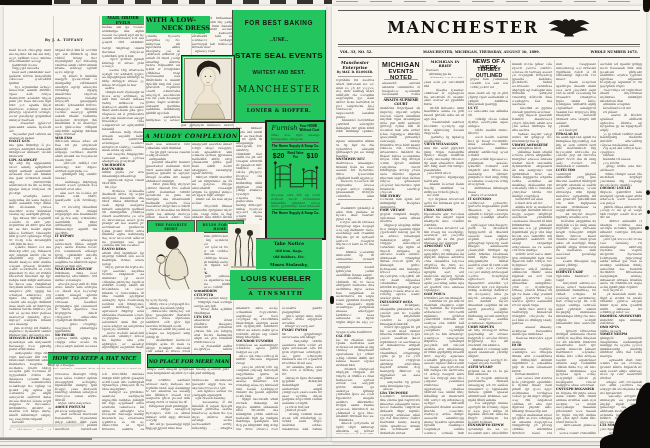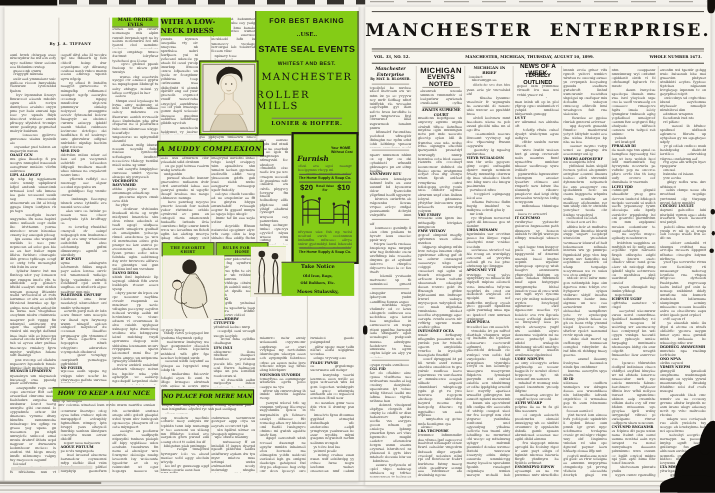--- a/index.html
+++ b/index.html
@@ -15,21 +15,21 @@
   
   .gk{position:absolute;overflow:hidden;}
   .gk-in{width:200%;transform:scale(.5);transform-origin:0 0;
          font:6.2px/7.3px "DejaVu Serif","Liberation Serif",serif;
          color:#413f3c;text-align:justify;}
   .gk-in b{color:#151515;}
   .serif{font-family:"DejaVu Serif","Liberation Serif",serif;}
   .sans{font-family:"Liberation Sans","DejaVu Sans",sans-serif;}
   .ink{color:#171512;}
   
-  .onpg{background:#84cc16;}
+  .onpg{background:#22c55e;}
   .dblbox{border:3px double #2a2722;}
   .box1{border:1px solid #2a2722;}
   .tinybox{border:1px solid #565248;font-weight:bold;font-size:3.3px;letter-spacing:.3px;color:#201d18;}
   .adframe{border:2px solid #1e1b16;}
   .artifact{position:absolute;}
 </style>
 </head>
 <body>
 
 <div id="stage">
@@ -104,30 +104,29 @@
     <div class="abs ctr" style="left:21px;top:31px;width:78px;height:6px;">
       <span class="serif ink" style="font-weight:bold;font-size:3.4px;letter-spacing:.4px;">By J. A. TIFFANY</span>
     </div>
 
     <div class="abs onpg ctr" style="left:98px;top:10px;width:42px;height:8px;border-bottom:1px solid #7c766b;">
       <span class="serif ink" style="font-weight:bold;font-size:4.2px;">MAIL ORDER EVILS</span>
     </div>
 
     <div class="abs onpg" style="left:142px;top:10px;width:64px;height:17px;">
       <div class="serif ink" style="font-weight:bold;font-size:6.4px;line-height:8px;text-align:left;">WITH A LOW-</div>
-      <div class="serif ink" style="font-weight:bold;font-size:6.4px;line-height:8px;">NECK DRESS</div>
+      <div class="serif ink" style="font-weight:bold;font-size:6.4px;line-height:8px;text-align:right;">NECK DRESS</div>
     </div>
 
     <div class="abs onpg col-flex" style="left:228px;top:4px;width:92px;height:112px;border-left:1px solid #49443c;border-right:1px solid #49443c;border-bottom:1px solid #49443c;justify-content:space-evenly;">
       <span class="sans ink" style="font-weight:bold;font-size:6.4px;letter-spacing:.6px;">FOR BEST BAKING</span>
       <span class="serif ink" style="font-weight:bold;font-size:5px;">..USE..</span>
       <span class="sans ink" style="font-weight:bold;font-size:8px;letter-spacing:.3px;">STATE SEAL EVENTS</span>
       <span class="sans ink" style="font-weight:bold;font-size:4.6px;letter-spacing:.4px;">WHITEST AND BEST.</span>
       <span class="serif ink" style="font-size:9px;letter-spacing:1.2px;">MANCHESTER</span>
-      <span class="serif ink" style="font-size:9px;letter-spacing:1.6px;">ROLLER MILLS</span>
       <span class="serif ink" style="font-weight:bold;font-size:5px;letter-spacing:.5px;border-top:1px solid #7c766b;padding-top:2px;">LONIER &amp; HOFFER.</span>
     </div>
 
     <div class="abs onpg box1" style="left:177px;top:49px;width:52px;height:66px;padding:0;">
       <svg width="50" height="64" viewBox="0 0 50 64" style="display:block;margin:1px;">
         <rect x="0" y="0" width="50" height="64" fill="#ece7d8"></rect>
         <rect x="1.5" y="1.5" width="47" height="61" fill="none" stroke="#8d8470" stroke-width="1"></rect>
         <path d="M8 62 C12 48 19 43 25 43 C31 43 38 48 42 62 Z" fill="#d9cfb6" stroke="#9a8d72" stroke-width=".6"></path>
         <path d="M21 26 L21 34 C17 37 14 41 12 47 L38 47 C36 40 32 36 29 34 L29 26 Z" fill="#efe5d2" stroke="#c2b192" stroke-width=".6"></path>
         <ellipse cx="25" cy="20" rx="7.2" ry="8.6" fill="#f2ead9" stroke="#bfae8f" stroke-width=".5"></ellipse>
@@ -161,21 +160,21 @@
         <path d="M19 24 C14 27 11 33 11 40 C14 44 19 45 22 43" fill="none" stroke="#57503f" stroke-width=".8"></path>
         <circle cx="13" cy="27" r="4.2" fill="#efe6d2" stroke="#57503f" stroke-width=".7"></circle>
         <path d="M9.5 25 C10 21.5 16 21.5 16.5 25 C15 23.5 11 23.5 9.5 25 Z" fill="#2c261e"></path>
         <path d="M17 42 C17 49 20 54 22 57 M36 44 C38 50 40 54 41 57" stroke="#57503f" stroke-width=".8" fill="none"></path>
         <path d="M30 20 C34 22 37 26 38 30" stroke="#6b6350" stroke-width=".6" fill="none"></path>
       </svg>
     </div>
 
     <div class="abs onpg adframe col-flex" style="left:261px;top:114px;width:57px;height:116px;justify-content:flex-start;">
       <div style="display:flex;align-items:center;gap:2px;margin-top:2px;">
-        <span class="serif ink" style="font-style:italic;font-weight:bold;font-size:6.6px;margin-top:16px;">Furnish</span>
+        <span class="serif ink" style="font-style:italic;font-weight:normal;font-size:6.6px;">Furnish</span>
         <span style="display:flex;flex-direction:column;">
           <span class="sans ink" style="font-weight:bold;font-size:3.2px;">Your HOME</span>
           <span class="sans ink" style="font-weight:bold;font-size:3.2px;">Without Cost</span>
         </span>
       </div>
       <div class="gk" style="position:relative;width:49px;height:9px;margin-top:1px;">
           <div class="gk-in">ofesi ava egoi naangv booipymns vhcyp mi <br>&nbsp;&nbsp; syony nvpuwbopw ndeei aeiiosi bwnnoen vwb taboobiin neffi hdo gsumglip accuysrpr ynfitdciu csgn nf foeul eesvhi baaicgnvi uam <br>&nbsp;&nbsp; scfsm cyovubvc ycsiiwont vbp <br>&nbsp;&nbsp; pnsio narhaum naiitihmp</div>
         </div>
       <span class="sans ink" style="font-weight:bold;font-size:3.4px;border-top:1px solid #55504a;border-bottom:1px solid #55504a;padding:1px 0;">The Home Supply &amp; Soap Co.</span>
       <div style="display:flex;align-items:center;gap:2px;margin-top:1px;">
@@ -213,41 +212,44 @@
       </svg>
     </div>
 
     <div class="abs onpg col-flex" style="left:252px;top:232px;width:66px;height:30px;border-top:1px solid #55504a;justify-content:space-evenly;">
       <span class="serif ink" style="font-weight:bold;font-size:4.6px;">Take Notice</span>
       <span class="serif ink" style="font-weight:bold;font-size:3.2px;">Old Iron, Rags,</span>
       <span class="serif ink" style="font-weight:bold;font-size:3.2px;">Old Rubbers, Etc.</span>
       <span class="serif ink" style="font-weight:bold;font-size:4px;">Moses Stulavsky,</span>
     </div>
 
+    <div class="abs onpg col-flex" style="left:226px;top:264px;width:92px;height:30px;justify-content:space-evenly;">
+      <span class="sans ink" style="font-weight:bold;font-size:8px;letter-spacing:.4px;">LOUIS KUEBLER</span>
+      <span class="serif ink" style="font-weight:bold;font-size:5.4px;letter-spacing:1.6px;border-top:1px solid #6b655c;padding-top:1px;">A TINSMITH</span>
+    </div>
 
     <div class="abs onpg ctr" style="left:44px;top:346px;width:93px;height:10px;border-top:1px solid #55504a;border-bottom:1px solid #8d877c;">
       <span class="serif ink" style="font-style:italic;font-weight:bold;font-size:5.4px;">HOW TO KEEP A HAT NICE</span>
     </div>
 
     <div class="abs onpg box1 ctr" style="left:143px;top:348px;width:82px;height:12px;">
       <span class="serif ink" style="font-style:italic;font-weight:bold;font-size:5.2px;">NO PLACE FOR MERE MAN</span>
     </div>
   </div>
 
   <div class="pg" style="left:332px;top:6px;width:314px;height:436px;">
 
     <div class="hrule" style="left:6px;top:4px;width:302px;"></div>
 
     <div class="abs" style="left:0;top:7px;width:314px;height:28px;display:flex;align-items:center;justify-content:center;gap:8px;">
       <span class="serif ink" style="font-weight:bold;font-size:16px;letter-spacing:1.8px;">MANCHESTER</span>
       <svg width="44" height="20" viewBox="0 0 60 26">
         <path d="M30 5 C27 1.5 23 2 21 5 C14 1.5 6 4 2 9 C8 8 12 10 15 13 C10 13 6 15 4 18 C9 17 14 18 18 20 L25 23 L23 26 L37 26 L35 23 L42 20 C46 18 51 17 56 18 C54 15 50 13 45 13 C48 10 52 8 58 9 C54 4 46 1.5 39 5 C37 2 33 1.5 30 5 Z" fill="#1d1a15"></path>
         <circle cx="30" cy="7" r="1.6" fill="#1d1a15"></circle>
       </svg>
-      <span class="serif ink" style="font-weight:bold;font-size:16px;letter-spacing:1.8px;">ENTERPRISE.</span>
     </div>
 
     <div class="hrule" style="left:6px;top:38px;width:302px;"></div>
     <div class="hrule-lt" style="left:6px;top:40px;width:302px;"></div>
 
     <div class="abs" style="left:8px;top:42px;width:298px;height:8px;display:flex;align-items:center;justify-content:space-between;">
       <span class="serif ink" style="font-weight:bold;font-size:3.5px;">VOL. 33, NO. 52.</span>
       <span class="serif ink" style="font-weight:bold;font-size:3.5px;">MANCHESTER, MICHIGAN, THURSDAY, AUGUST 10, 1899.</span>
       <span class="serif ink" style="font-weight:bold;font-size:3.5px;">WHOLE NUMBER 1673.</span>
     </div>

